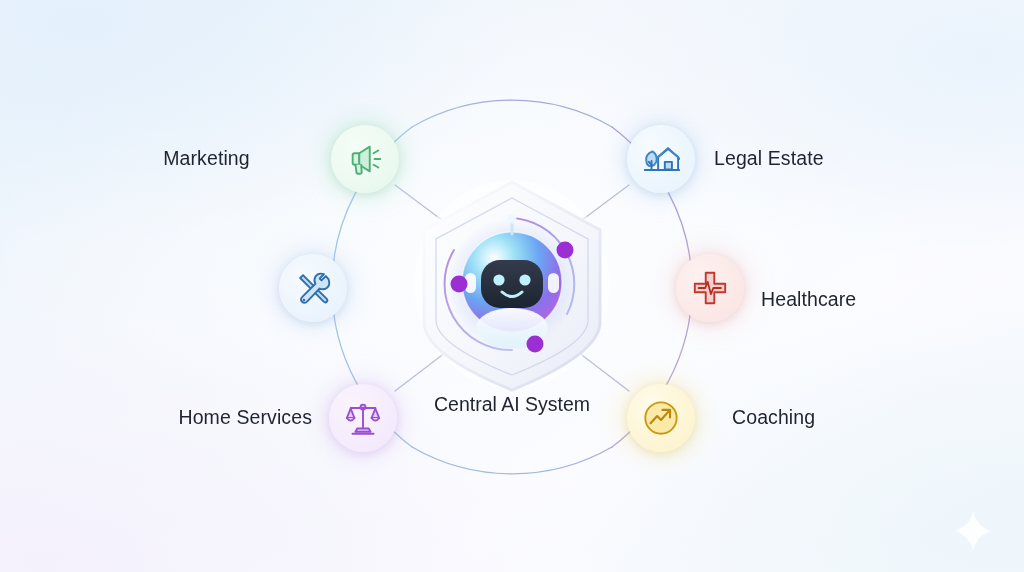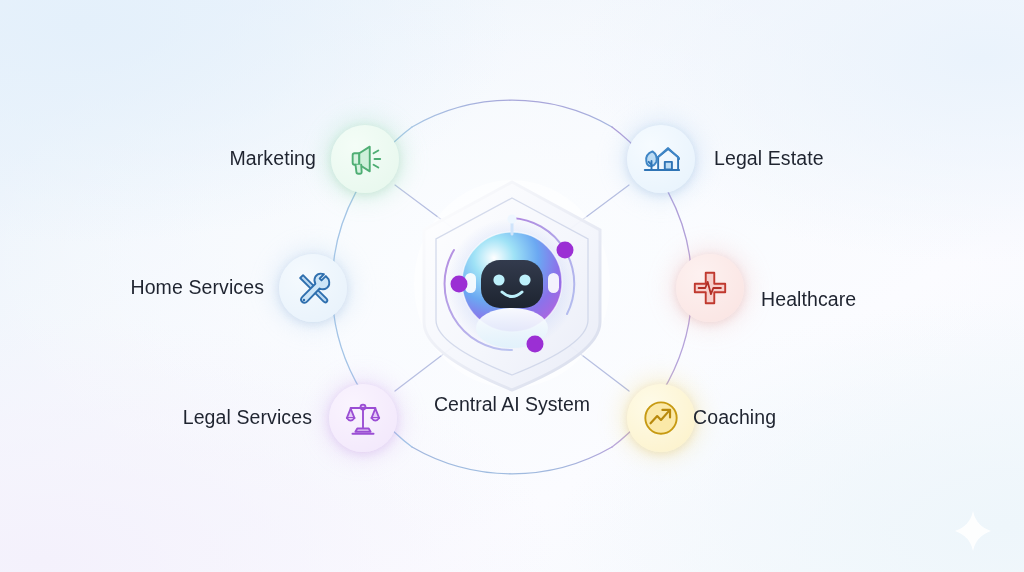--- a/index.html
+++ b/index.html
@@ -174,21 +174,21 @@
     <div class="disc" style="background:radial-gradient(circle at 35% 30%,#f4fdf7 0%,#e6f7ec 100%);box-shadow:0 2px 10px rgba(90,170,120,.18);"></div>
     <svg class="gl" viewBox="0 0 40 40" fill="none" stroke="#4fae74" stroke-width="2" stroke-linecap="round" stroke-linejoin="round">
       <path d="M7 16 L7 24 Q7 26 9 26 L14 26 L14 14 L9 14 Q7 14 7 16 Z" fill="#d6f2e0"></path>
       <path d="M14 14 L25 7 L25 33 L14 26 Z" fill="#cdf0da"></path>
       <path d="M10 26 L11 34 Q11 35.5 13 35.5 L15 35.5 Q16.5 35.5 16.5 34 L16 26" fill="#d6f2e0"></path>
       <line x1="29" y1="14" x2="34" y2="11"></line>
       <line x1="30" y1="20" x2="36" y2="20"></line>
       <line x1="29" y1="26" x2="34" y2="29"></line>
     </svg>
   </div>
-  <div class="label r" style="left:97px;top:159px;width:219px;">Marketing</div>
+  <div class="label r" style="left:97px;top:159px;width:219px;text-align:center;">Marketing</div>
 
   <div class="node" style="left:661px;top:159px;">
     <div class="halo" style="background:radial-gradient(circle,rgba(169,205,238,.6) 0%,rgba(169,205,238,0) 70%);"></div>
     <div class="disc" style="background:radial-gradient(circle at 35% 30%,#f6fbff 0%,#e6f2fc 100%);box-shadow:0 2px 10px rgba(70,130,190,.18);"></div>
     <svg class="gl" viewBox="0 0 40 40" fill="none" stroke="#2f74b5" stroke-width="2" stroke-linecap="round" stroke-linejoin="round">
       <path d="M17 31 L17 18 L27.5 9.5 L38 18 L38 31" stroke="#2f74b5"></path>
       <path d="M14.5 20 L27.5 8.5 L40 20" stroke="#3f86c6"></path>
       <rect x="24" y="23" width="7.5" height="8" fill="#bcdcf4" stroke="#2f74b5"></rect>
       <path d="M11 12 Q17 16 15 23 Q13 27.5 9 27.5 Q5 27.5 4.5 22 Q3.5 15 11 12 Z" fill="#bcdcf4" stroke="#3f86c6"></path>
       <line x1="10" y1="22" x2="10" y2="31"></line>
@@ -210,48 +210,47 @@
 
   <div class="node" style="left:661px;top:418px;">
     <div class="halo" style="background:radial-gradient(circle,rgba(246,217,106,.6) 0%,rgba(246,217,106,0) 70%);"></div>
     <div class="disc" style="background:radial-gradient(circle at 35% 30%,#fefbe8 0%,#fcf1c8 100%);box-shadow:0 2px 10px rgba(190,150,20,.18);"></div>
     <svg class="gl" viewBox="0 0 40 40" fill="none" stroke="#c79a12" stroke-width="2" stroke-linecap="round" stroke-linejoin="round">
       <circle cx="20" cy="20" r="16.5" fill="#fbe9a8"></circle>
       <path d="M9 25.5 L16 18 L20 22 L28.5 12.5" stroke="#b8890c" stroke-width="2.3"></path>
       <path d="M21.5 11.5 L29.5 11.5 L29.5 19.5" stroke="#b8890c" stroke-width="2.3"></path>
     </svg>
   </div>
-  <div class="label" style="left:693px;top:418px;">Coaching</div>
+  <div class="label" style="left:732px;top:418px;">Coaching</div>
 
   <div class="node" style="left:363px;top:418px;">
     <div class="halo" style="background:radial-gradient(circle,rgba(207,165,236,.55) 0%,rgba(207,165,236,0) 70%);"></div>
     <div class="disc" style="background:radial-gradient(circle at 35% 30%,#faf4fe 0%,#f1e6fb 100%);box-shadow:0 2px 10px rgba(140,70,200,.15);"></div>
     <svg class="gl" viewBox="0 0 40 40" fill="none" stroke="#9b4ed4" stroke-width="2" stroke-linecap="round" stroke-linejoin="round">
       <circle cx="20" cy="8.5" r="2.6" fill="#e4cdf6"></circle>
       <line x1="20" y1="11" x2="20" y2="31"></line>
       <line x1="7" y1="9.5" x2="33" y2="9.5"></line>
       <path d="M3 20 L7 10 L11 20 Z" fill="#e4cdf6"></path>
       <path d="M3 20 Q7 25.5 11 20" fill="#e4cdf6"></path>
       <path d="M29 20 L33 10 L37 20 Z" fill="#e4cdf6"></path>
       <path d="M29 20 Q33 25.5 37 20" fill="#e4cdf6"></path>
       <path d="M14 31 L26 31 L28 34.5 L12 34.5 Z" fill="#e4cdf6"></path>
       <line x1="9" y1="36.5" x2="31" y2="36.5" stroke-width="2.2"></line>
     </svg>
   </div>
-  <div class="label r" style="left:92px;top:418px;width:220px;">Legal Services</div>
+  <div class="label r" style="left:92px;top:418px;width:220px;">Home Services</div>
 
   <div class="node" style="left:313px;top:288px;">
     <div class="halo" style="background:radial-gradient(circle,rgba(168,204,236,.55) 0%,rgba(168,204,236,0) 70%);"></div>
     <div class="disc" style="background:radial-gradient(circle at 35% 30%,#f5fafe 0%,#e6f1fb 100%);box-shadow:0 2px 10px rgba(60,120,180,.16);"></div>
     <svg class="gl" viewBox="0 0 40 40" fill="none" stroke="#2f6fae" stroke-width="2" stroke-linecap="round" stroke-linejoin="round">
       <path d="M6.5 9.5 L9.5 6.5 L22 19 L19 22 Z" fill="#bcd9f2"></path>
       <path d="M19 22 L31 34 Q33 36 34.5 34.5 Q36 33 34 31 L22 19 Z" fill="#bcd9f2"></path>
       <path d="M33.5 7.5 L29 12 L27 10 L31.5 5.5 Q25.5 3.5 22.5 8 Q20.5 11.5 22.5 15.5 L9 29 Q6 32 8.5 34.5 Q11 37 14 34 L27 20.5 Q31 22.5 34.5 20 Q38.5 17 36.5 11 Z" fill="#cde5f7"></path>
       <circle cx="10.5" cy="32.5" r="1.3" fill="#2f6fae" stroke="none"></circle>
     </svg>
   </div>
-  <div class="label r" style="left:46px;top:288px;width:218px;">Home Services</div>
 
   <svg class="sparkle" viewBox="0 0 40 44">
     <path d="M20 2 Q23 17 38 22 Q23 27 20 42 Q17 27 2 22 Q17 17 20 2 Z" fill="#ffffff"></path>
   </svg>
 
 </div>
 
 </body></html>

